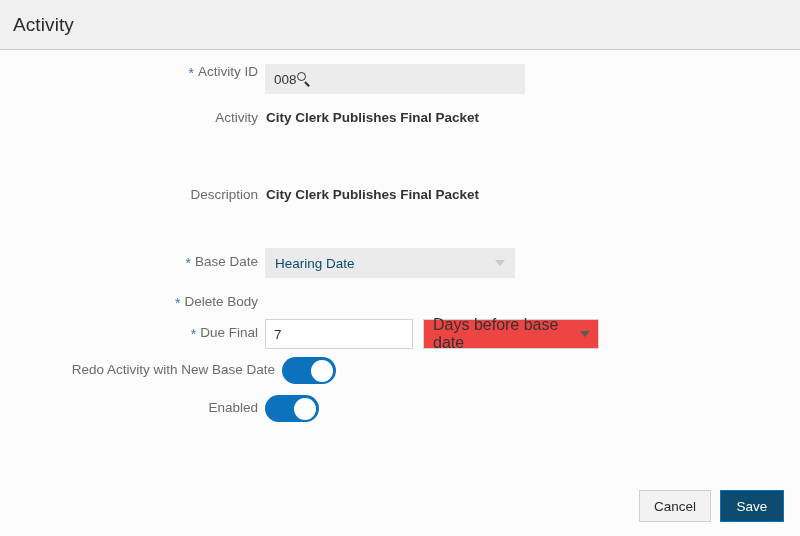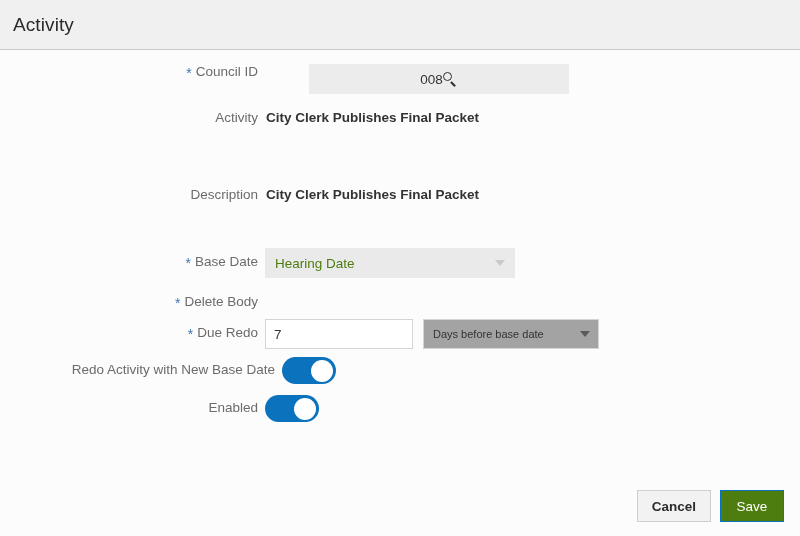--- a/index.html
+++ b/index.html
@@ -77,23 +77,22 @@
 
   
   .lov-input {
     width: 260px;
     height: 30px;
     background: #ececec;
     border: 1px solid #ececec;
     box-sizing: border-box;
     display: flex;
     align-items: center;
-    justify-content: center;
+    justify-content: flex-start;
     padding: 0 9px 0 8px;
-    margin-left: 44px;
   }
   .lov-input .val {
     font-size: 13.5px;
     color: #333;
   }
   .magnifier {
     width: 14px;
     height: 14px;
     position: relative;
     flex: 0 0 auto;
@@ -119,21 +118,21 @@
   .select-disabled {
     width: 250px;
     height: 30px;
     background: #eaeaea;
     border: 1px solid #eaeaea;
     box-sizing: border-box;
     display: flex;
     align-items: center;
     justify-content: space-between;
     padding: 0 9px 0 9px;
-    color: #4d7c0f;
+    color: #0c4a6e;
     font-size: 13.5px;
   }
   .caret-disabled {
     width: 0; height: 0;
     border-left: 5px solid transparent;
     border-right: 5px solid transparent;
     border-top: 6px solid #c9c9c9;
   }
 
   
@@ -147,28 +146,28 @@
     align-items: center;
     padding: 0 8px;
     font-size: 13.5px;
     color: #333;
   }
 
   
   .select-enabled {
     width: 176px;
     height: 30px;
-    background: #a3a3a3;
+    background: #ef4444;
     border: 1px solid #d4d4d4;
     box-sizing: border-box;
     display: flex;
     align-items: center;
     justify-content: space-between;
     padding: 0 8px 0 9px;
-    font-size: 11px;
+    font-size: 16px;
     color: #333;
     margin-left: 10px;
   }
   .caret-enabled {
     width: 0; height: 0;
     border-left: 5px solid transparent;
     border-right: 5px solid transparent;
     border-top: 6px solid #5a5a5a;
   }
 
@@ -208,41 +207,40 @@
     display: flex;
     align-items: center;
     justify-content: center;
     box-sizing: border-box;
     margin-left: 9px;
   }
   .btn-secondary {
     background: #f2f2f2;
     border: 1px solid #cfcfcf;
     color: #2b2b2b;
-    font-weight: bold;
   }
   .btn-primary {
-    background: #4d7c0f;
+    background: #0c4a6e;
     border: 1px solid #0b72bd;
     color: #ffffff;
   }
 </style>
 </head>
 <body>
 
 <div class="header">
   <div class="header-title">Activity</div>
 </div>
 
 <div class="form">
 
   <div class="row" style="margin-bottom:14px;">
     <div class="label-cell">
       <span class="req">*</span>
-      <span>Council ID</span>
+      <span>Activity ID</span>
     </div>
     <div class="field-cell">
       <div class="lov-input">
         <span class="val">008</span>
         <span class="magnifier">
           <span class="glass"></span>
             <span class="handle"></span>
         </span>
       </div>
     </div>
@@ -282,21 +280,21 @@
   <div class="row" style="margin-bottom:10px;">
     <div class="label-cell" style="padding-top:6px;">
       <span class="req">*</span>
       <span>Delete Body</span>
     </div>
   </div>
 
   <div class="row" style="margin-bottom:8px;">
     <div class="label-cell" style="padding-top:6px;">
       <span class="req">*</span>
-      <span>Due Redo</span>
+      <span>Due Final</span>
     </div>
     <div class="field-cell">
       <div class="text-input">
         <span>7</span>
       </div>
       <div class="select-enabled">
         <span>Days before base date</span>
         <span class="caret-enabled"></span>
       </div>
     </div>

